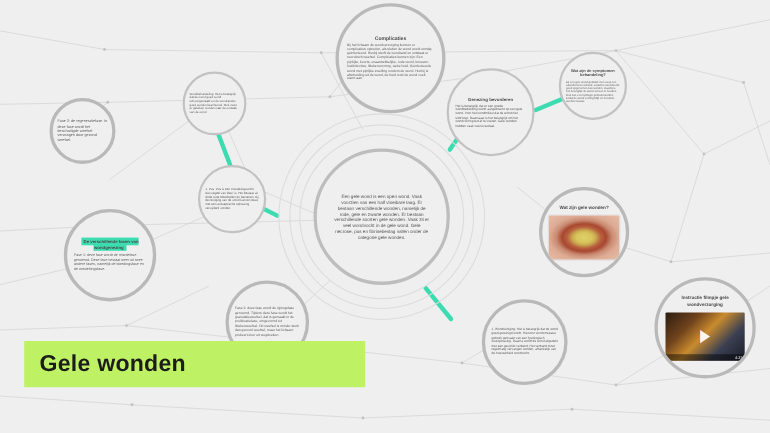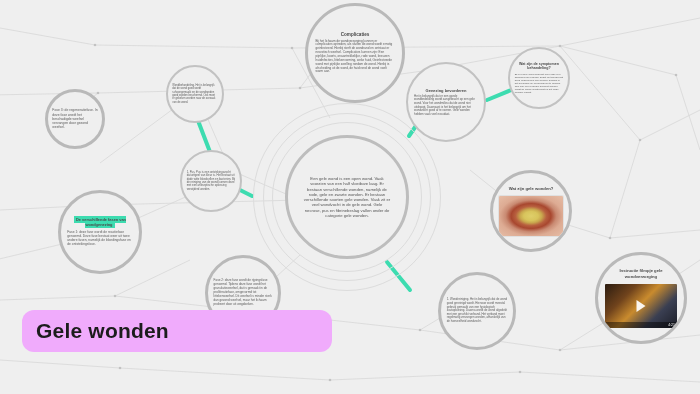--- a/index.html
+++ b/index.html
@@ -112,24 +112,23 @@
     font-size: 3.5px;
     line-height: 4px;
   }
   
   #title-banner {
     position: absolute;
     left: 22px;
     top: 310px;
     width: 310px;
     height: 42px;
-    background: #f0abfc;
+    background: #bef264;
     display: flex;
     align-items: center;
-    border-radius: 12px;
   }
   #title-banner .t {
     color: #1c1c1c;
     font-size: 21px;
     font-weight: bold;
     letter-spacing: 0.2px;
     margin-left: 14px;
   }
 </style>
 </head>

